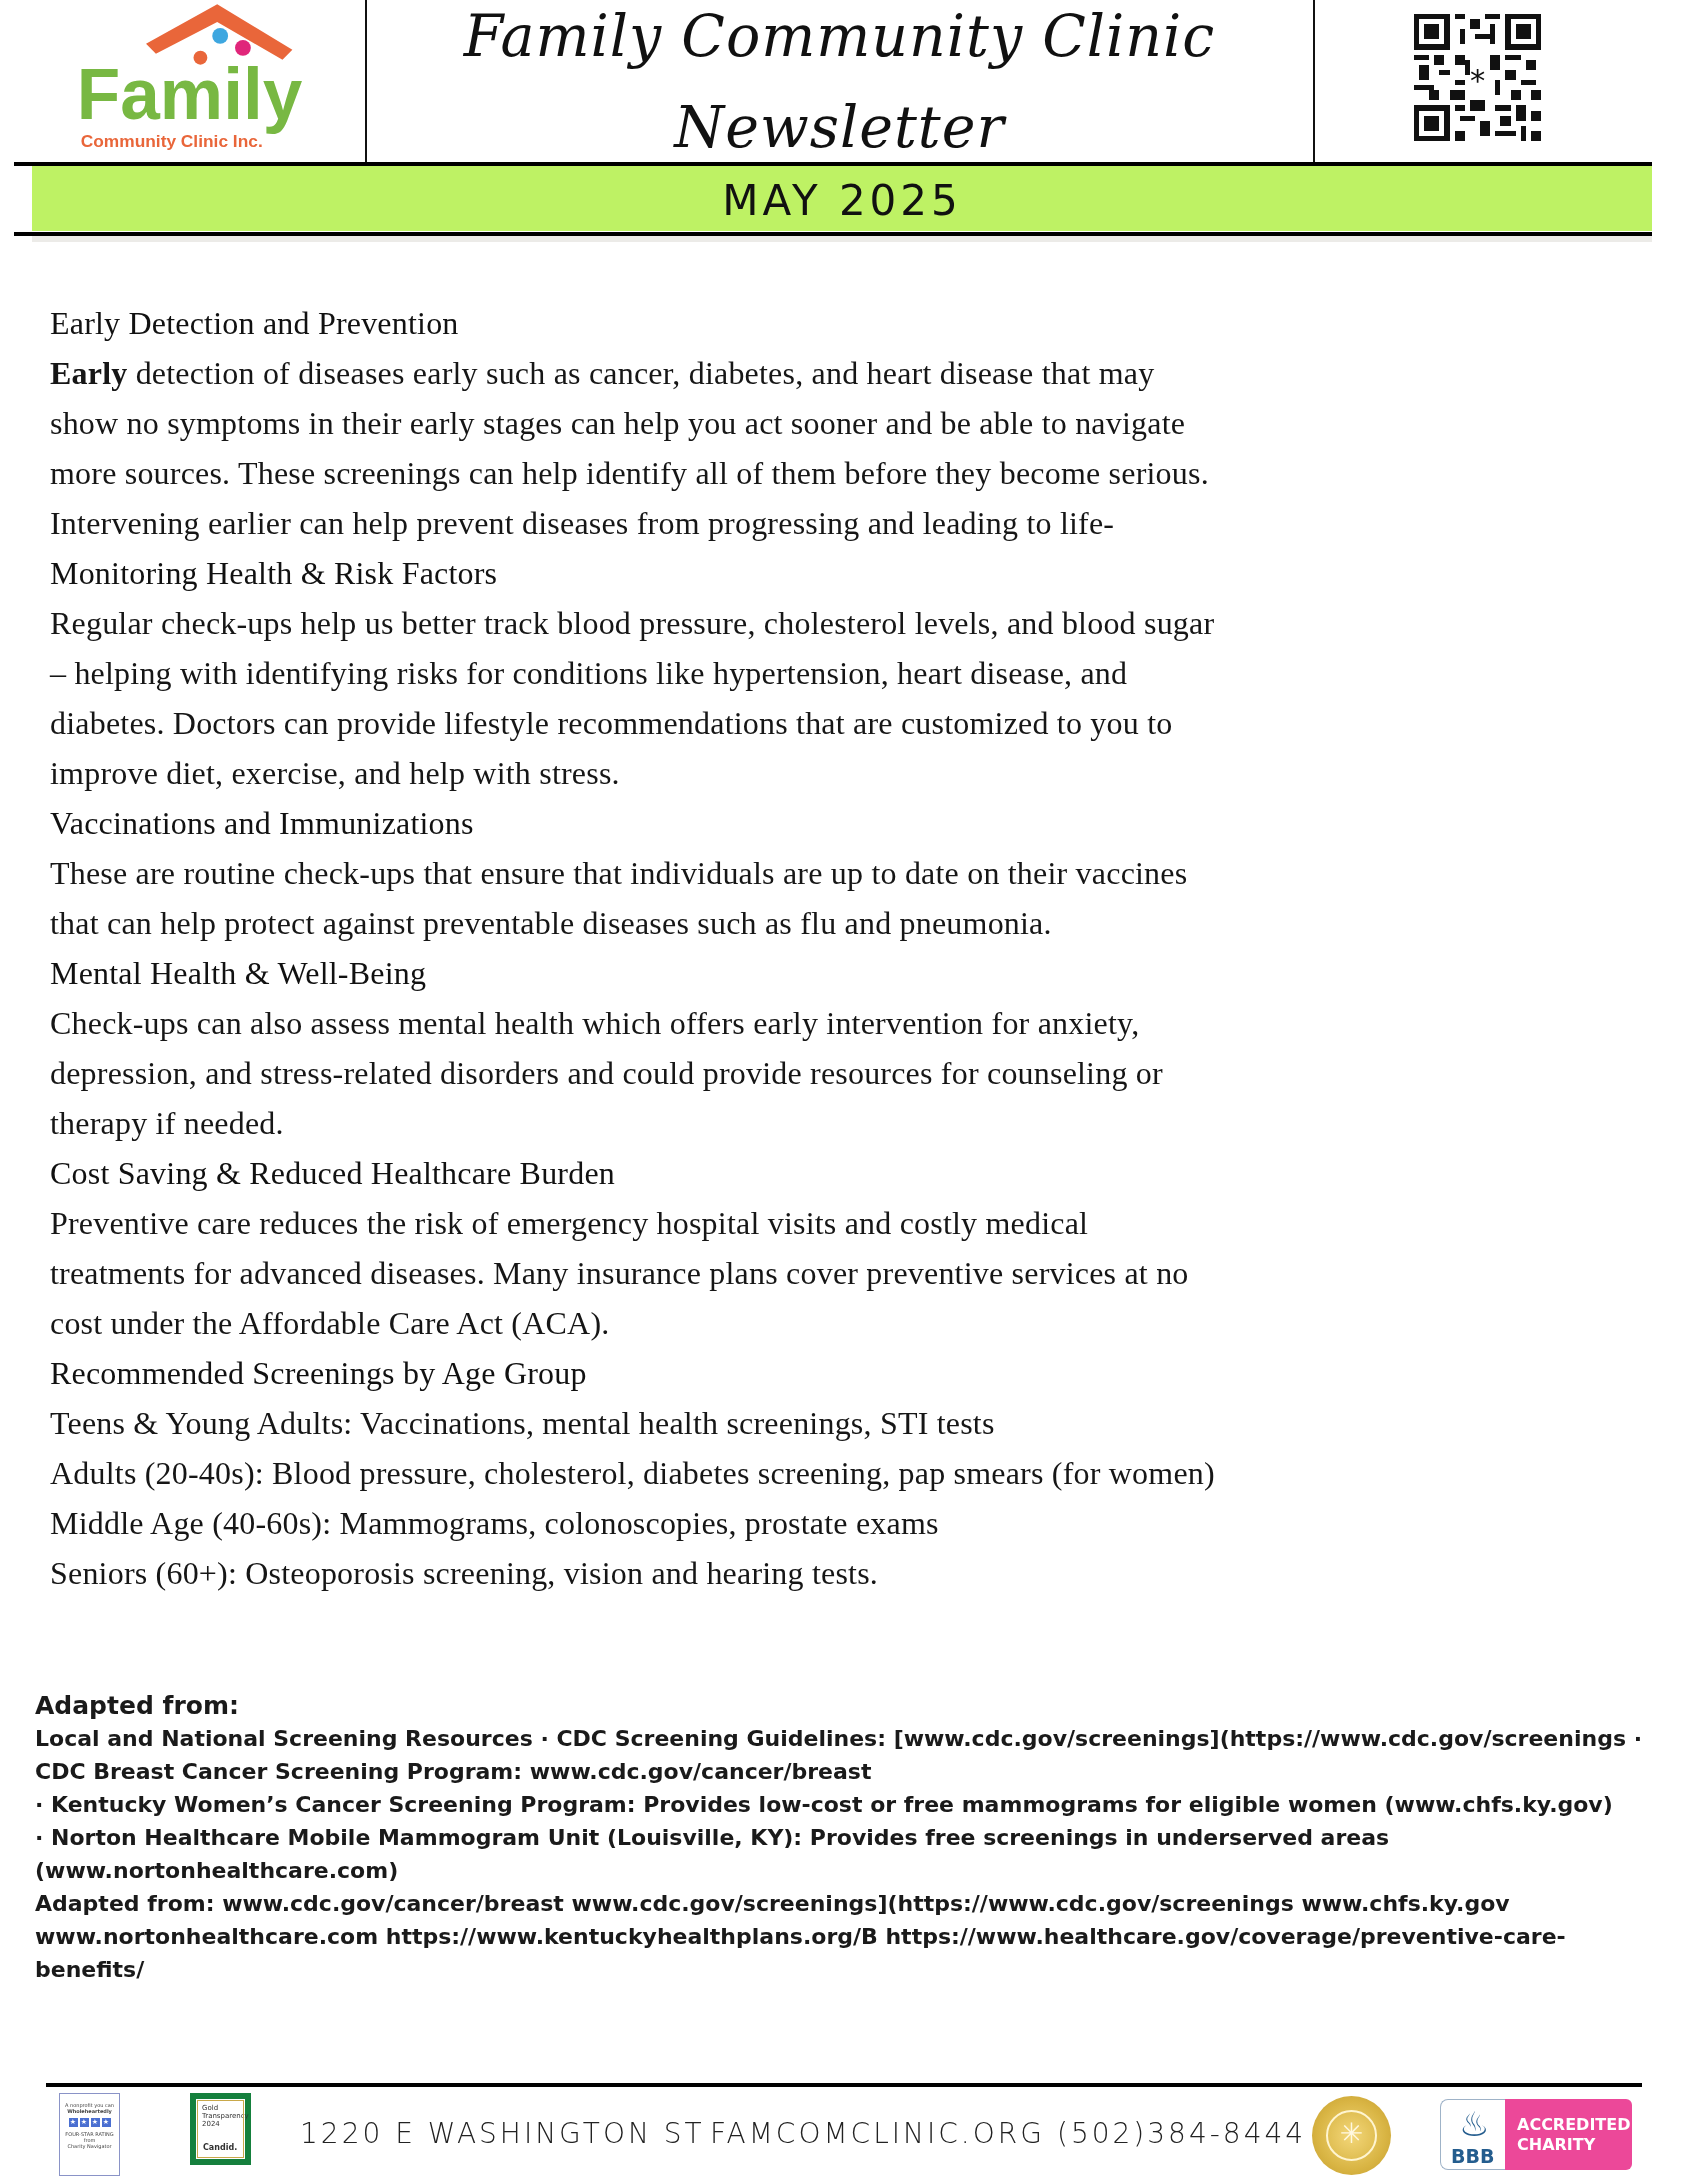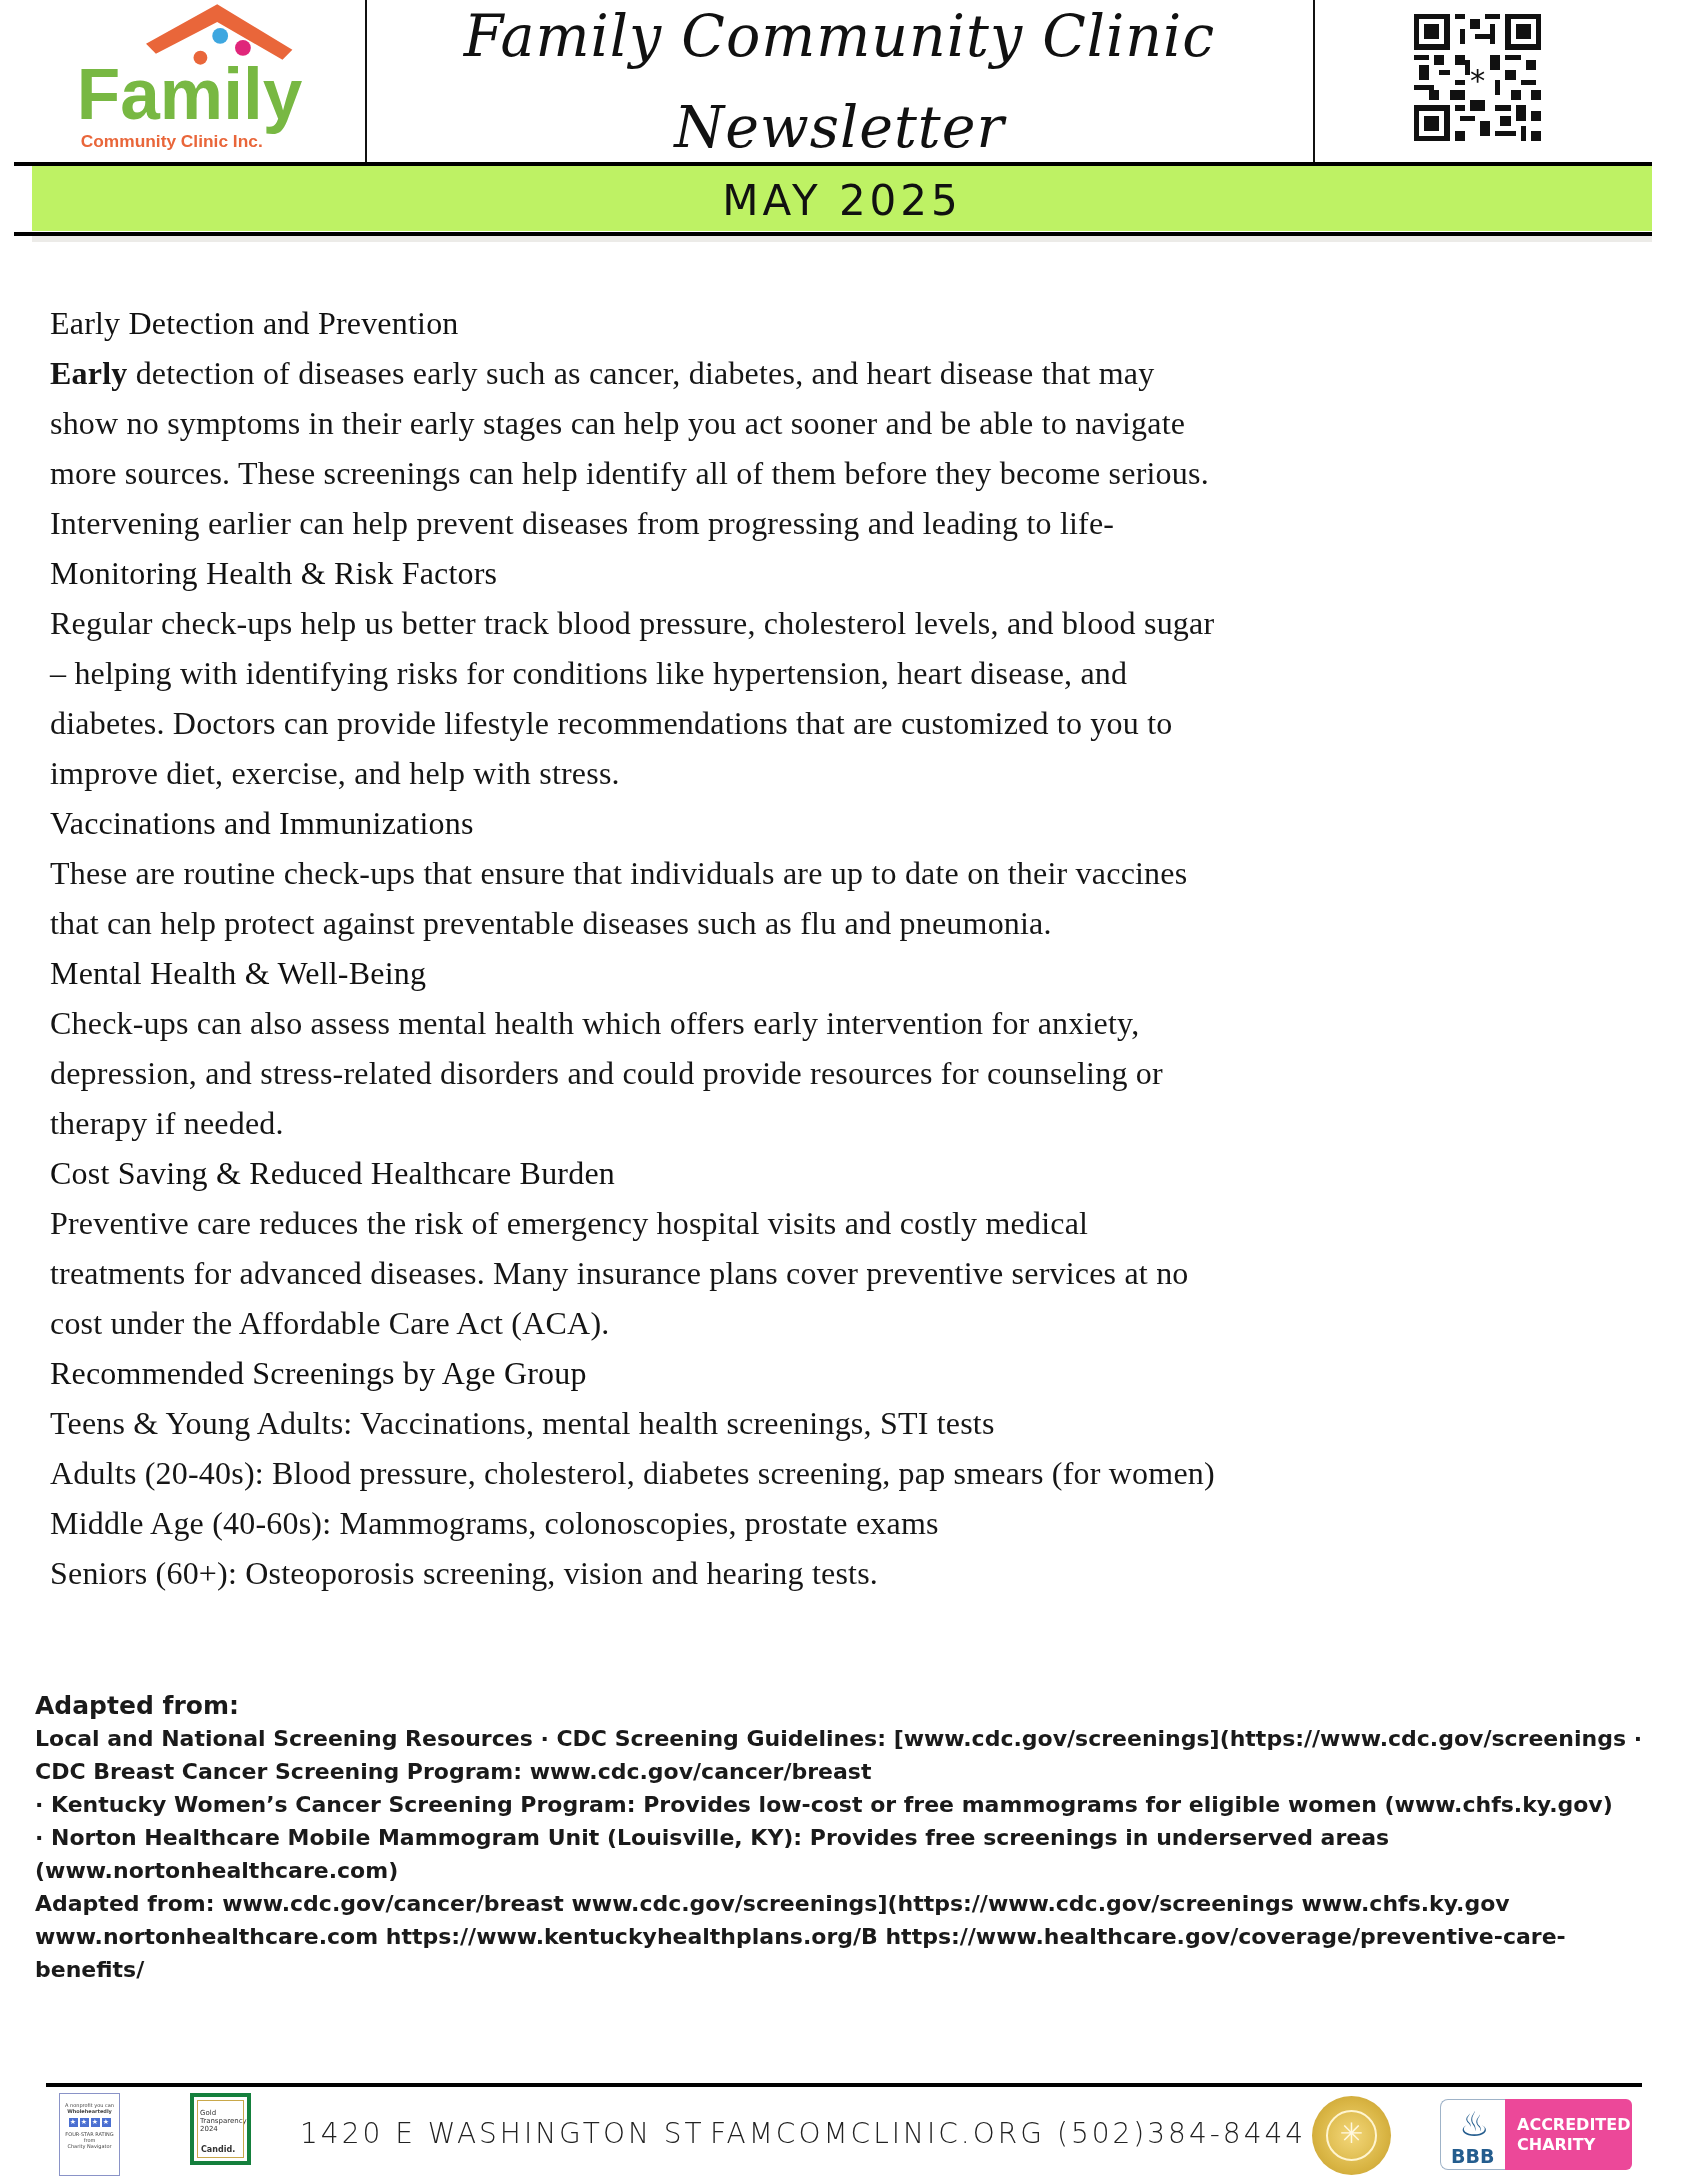--- a/index.html
+++ b/index.html
@@ -32,21 +32,21 @@
   
   .refs { position: absolute; left: 35px; top: 1689px; width: 1624px; }
   .refs p { font-size: 22px; line-height: 33px; color: #1a1a1a; font-weight: 700; }
   .refs .refs-title { font-size: 25px; }
 
   
   .footer-rule { position: absolute; left: 46px; top: 2083px; width: 1596px; height: 4px; background: #000; }
   .cn-badge { position: absolute; left: 59px; top: 2093px; width: 61px; height: 83px; border: 1px solid #8a93c7; background: #fff; font-size: 5px; text-align: center; padding-top: 8px; color: #444; }
   .cn-stars { display: flex; justify-content: center; gap: 2px; margin: 4px 0; }
   .cn-stars span { width: 9px; height: 9px; background: #4a6fd1; color: #fff; font-size: 7px; line-height: 9px; }
-  .candid { position: absolute; left: 190px; top: 2093px; width: 61px; height: 72px; border: 4px solid #15803d; outline: 1px solid #c9a84a; outline-offset: -8px; background: #fff; padding: 12px 6px; font-size: 7px; line-height: 8px; color: #333; }
+  .candid { position: absolute; left: 190px; top: 2093px; width: 61px; height: 72px; border: 6px solid #15803d; outline: 1px solid #c9a84a; outline-offset: -8px; background: #fff; padding: 5px 6px; font-size: 7px; line-height: 8px; color: #333; }
   .candid .candid-name { position: absolute; bottom: 7px; left: 7px; font-weight: bold; font-size: 8px; }
   .footer-text { position: absolute; top: 2117px; font-size: 28px; letter-spacing: 3px; color: #222; font-weight: 300; }
   .nafc { position: absolute; left: 1312px; top: 2096px; width: 79px; height: 79px; border-radius: 50%;
           background: radial-gradient(circle, #f3d77a 0%, #d9b544 60%, #c29a2b 100%); }
   .nafc-inner { position: absolute; left: 14px; top: 14px; width: 51px; height: 51px; border-radius: 50%; border: 2px solid #fff5d0; }
   .nafc-star { position: absolute; left: 0; right: 0; top: 22px; text-align: center; color: #fff8e0; font-size: 28px; line-height: 36px; }
   .bbb { position: absolute; left: 1440px; top: 2099px; width: 198px; height: 71px; }
   .bbb-left { position: absolute; left: 0; top: 0; width: 65px; height: 71px; border: 1px solid #9fb3c8; border-right: none; border-radius: 8px 0 0 8px; }
   .bbb-torch { position: absolute; left: 18px; top: 4px; color: #245d8e; font-size: 34px; line-height: 40px; }
   .bbb-label { position: absolute; left: 10px; bottom: 2px; color: #245d8e; font-weight: bold; font-size: 19px; }
@@ -203,21 +203,21 @@
   <div>Charity Navigator</div>
 </div>
 
 <div class="candid">
   <div>Gold</div>
   <div>Transparency</div>
   <div>2024</div>
   <div class="candid-name">Candid.</div>
 </div>
 
-<div class="footer-text" style="left:300px;">1420 E WASHINGTON ST</div>
+<div class="footer-text" style="left:300px;">1220 E WASHINGTON ST</div>
 <div class="footer-text" style="left:710px;">FAMCOMCLINIC.ORG</div>
 <div class="footer-text" style="left:1057px;">(502)384-8444</div>
 
 <div class="nafc">
   <div class="nafc-inner"></div>
   <div class="nafc-star" style="top:20px;">✳</div>
 </div>
 
 <div class="bbb">
   <div class="bbb-left">

